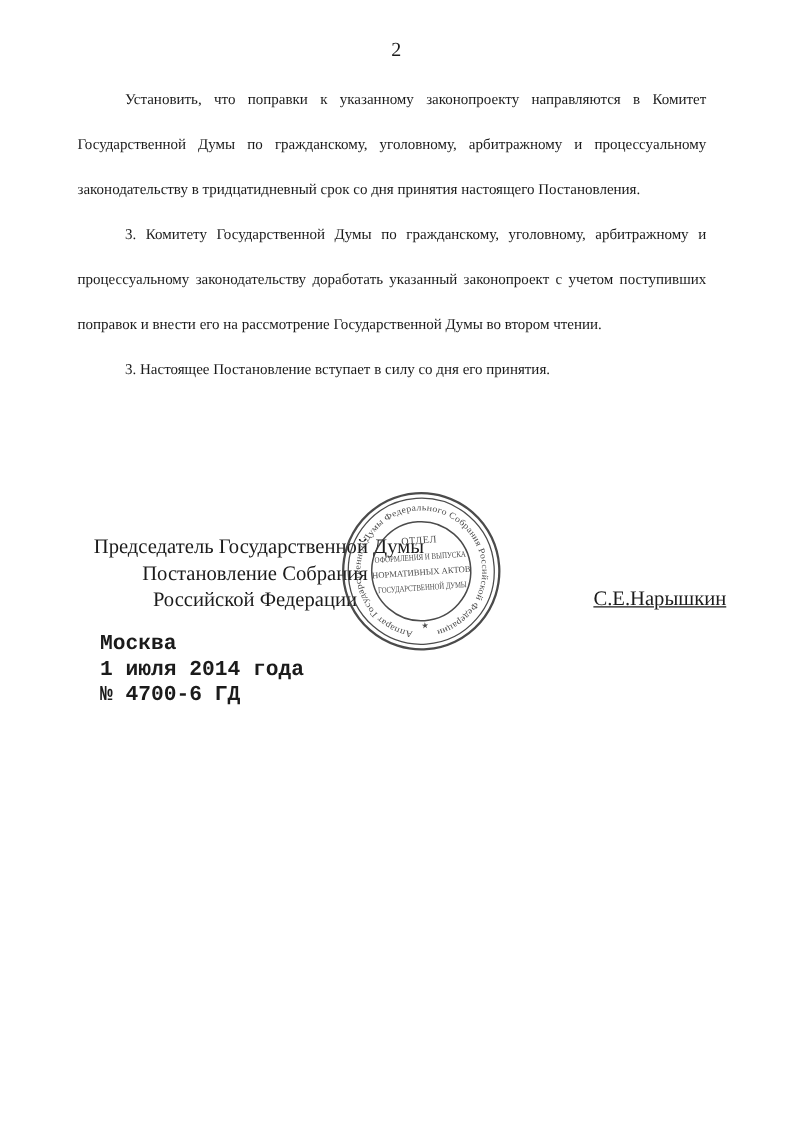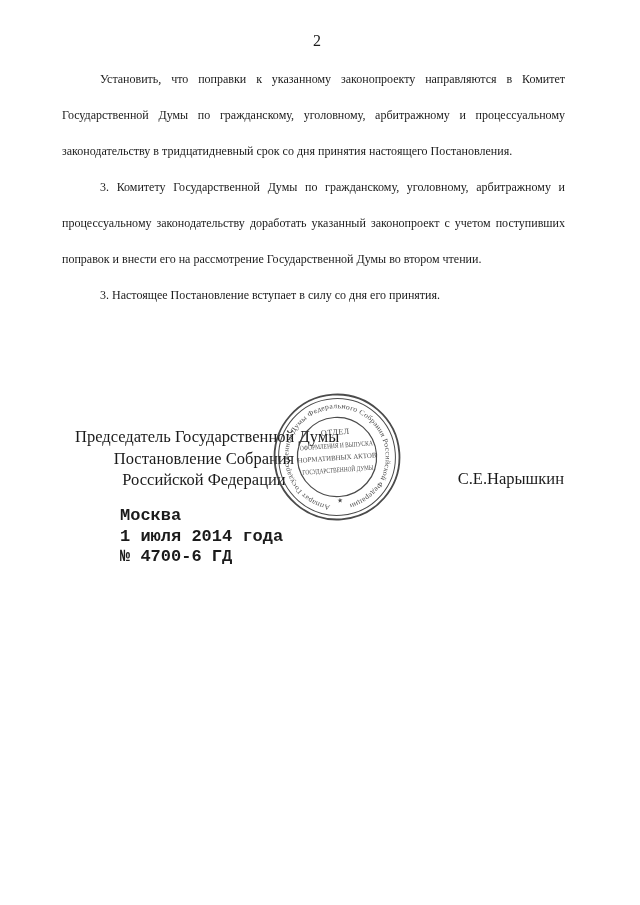--- a/index.html
+++ b/index.html
@@ -43,22 +43,23 @@
   }
   .sig-title {
     position: absolute;
     left: 75px; top: 0;
     width: 258px;
     text-align: center;
   }
   .sig-line { white-space: nowrap; }
   .sig-name {
     position: absolute;
-    right: 76px; top: 42px;
+    right: 59px; top: 42px;
     white-space: nowrap;
+    text-decoration: underline;
   }
 
   .stamp {
     position: absolute;
     left: 272px; top: 392px;
     width: 130px; height: 130px;
     transform: rotate(-4deg);
     opacity: 0.92;
   }
   .stamp circle { fill: none; stroke: #3c3c3c; }
@@ -75,21 +76,20 @@
   .stamp .star { text-anchor: middle; font-size: 6.5px; }
 
   .footer-block {
     position: absolute;
     left: 80px; top: 506px;
     font-family: "Liberation Mono", "DejaVu Sans Mono", monospace;
     font-weight: bold;
     font-size: 17px;
     line-height: 20.5px;
     white-space: nowrap;
-    margin-left: 40px;
   }
 </style>
 </head>
 <body>
 
 <main class="page">
 
   <div class="page-number">2</div>
 
   <section class="doc-body">

